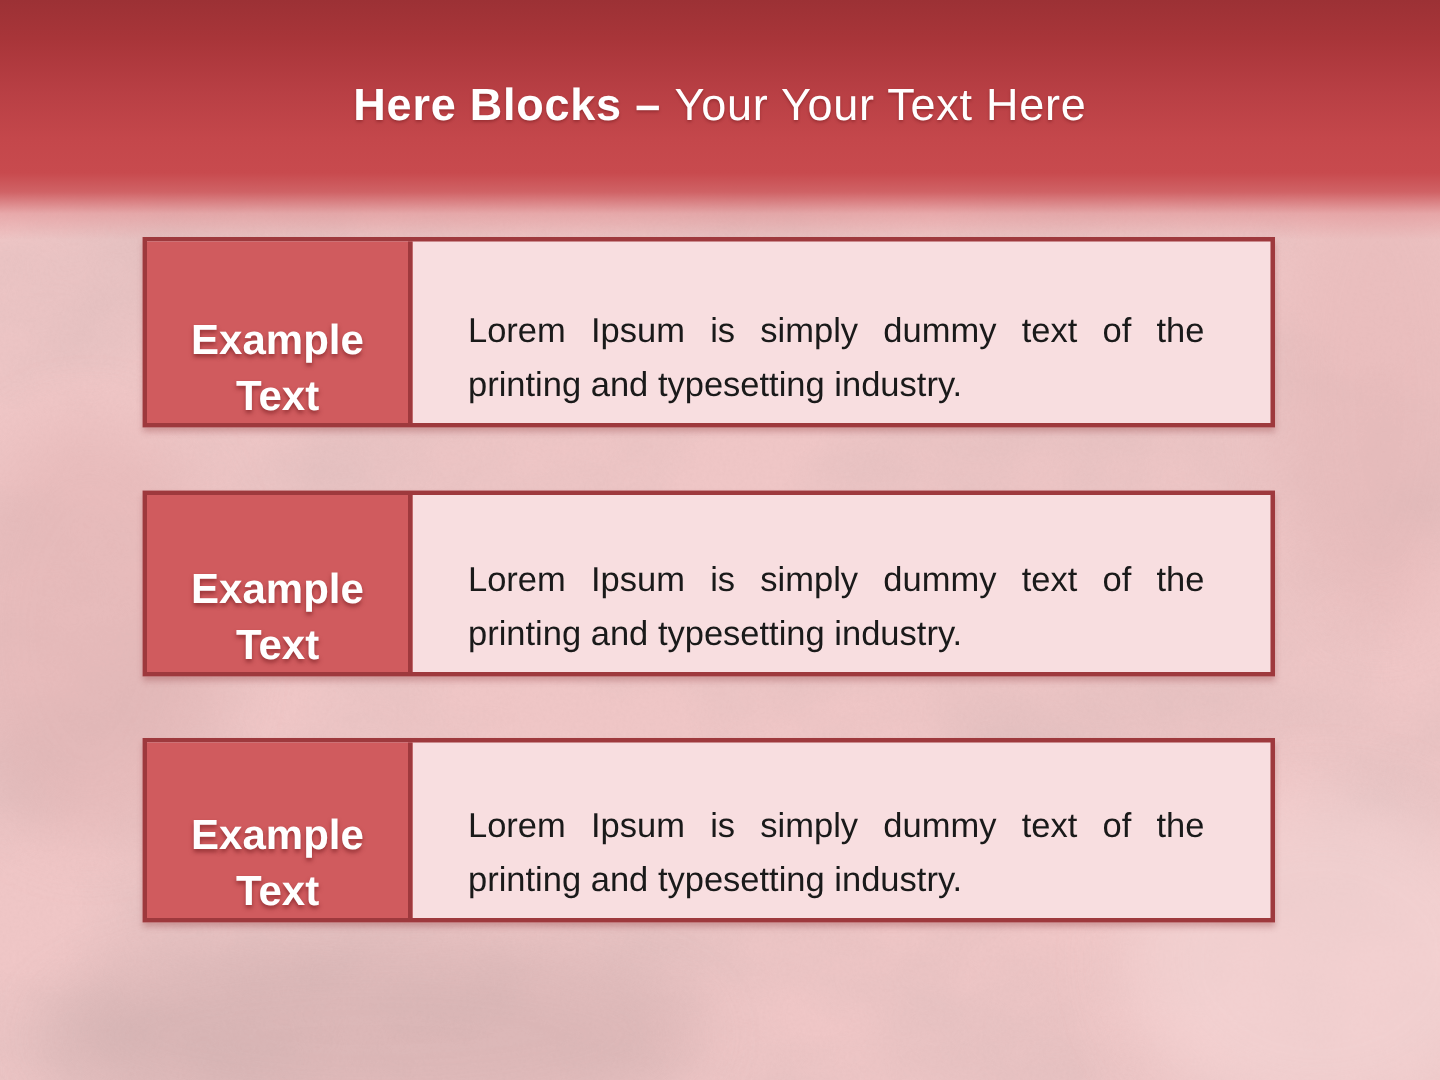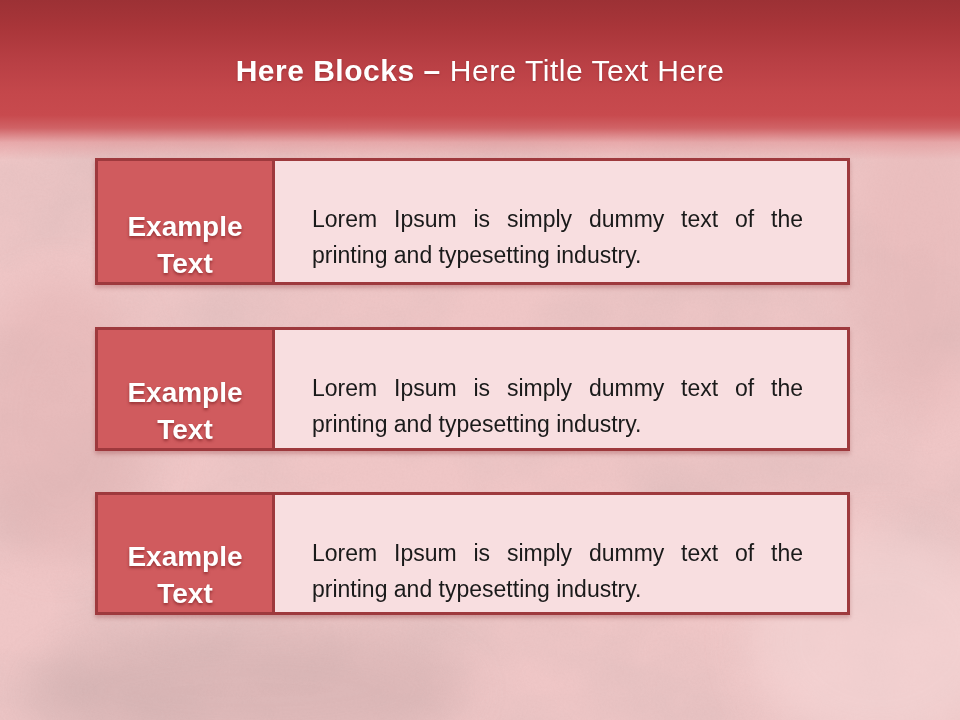--- a/index.html
+++ b/index.html
@@ -57,23 +57,22 @@
     background:#d05b5e;
     border-right:3px solid #9e393d;
     display:flex; flex-direction:column;
     align-items:center; justify-content:flex-end;
     color:#ffffff; font-weight:700;
     font-size:28px; line-height:37px;
     text-shadow:0 2px 3px rgba(112,25,28,0.60);
   }
   .block-body {
     flex:1 1 auto;
-    display:flex; align-items:flex-start;
+    display:flex; align-items:flex-end;
     padding:8px 44px 8px 37px;
-    margin-top:32px;
   }
   .block-body p {
     margin:0;
     color:#1a1a1a;
     font-size:23px; line-height:36px;
     text-align:justify;
   }
 </style>
 </head>
 <body>
@@ -99,21 +98,21 @@
     <rect x="0" y="0" width="960" height="720" filter="url(#grain)" opacity="0.20"></rect>
     <ellipse cx="880" cy="640" rx="130" ry="110" fill="#f7d9d9" opacity="0.55" filter="url(#soft)"></ellipse>
     <ellipse cx="250" cy="690" rx="220" ry="60" fill="#9a8484" opacity="0.22" filter="url(#soft)"></ellipse>
     <ellipse cx="60" cy="420" rx="90" ry="140" fill="#dca9a9" opacity="0.35" filter="url(#soft)"></ellipse>
     <ellipse cx="920" cy="260" rx="70" ry="160" fill="#dfacac" opacity="0.30" filter="url(#soft)"></ellipse>
   </svg>
 
   <div class="header"></div>
 
   <div class="slide-title">
-    <span class="title-bold">Here Blocks</span><span class="title-sep">–</span><span class="title-reg">Here Title Text Here</span>
+    <span class="title-bold">Here Blocks</span><span class="title-sep">–</span><span class="title-reg">Your Your Text Here</span>
   </div>
 
   <div class="block block-1">
     <div class="block-label">
       <div>Example</div>
       <div>Text</div>
     </div>
     <div class="block-body">
       <p>Lorem Ipsum is simply dummy text of the printing and typesetting industry.</p>
     </div>

